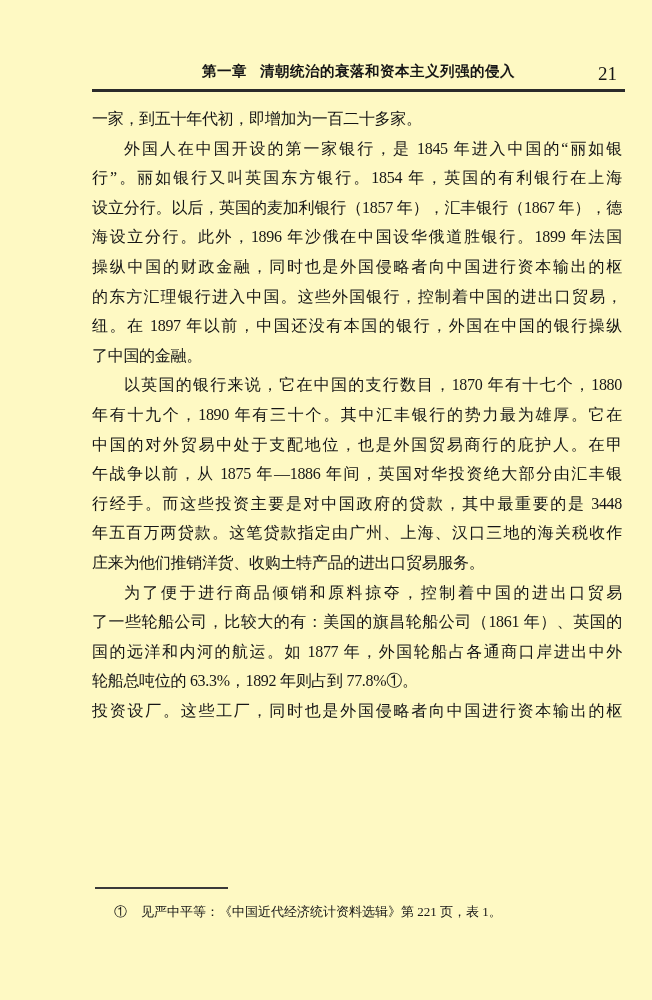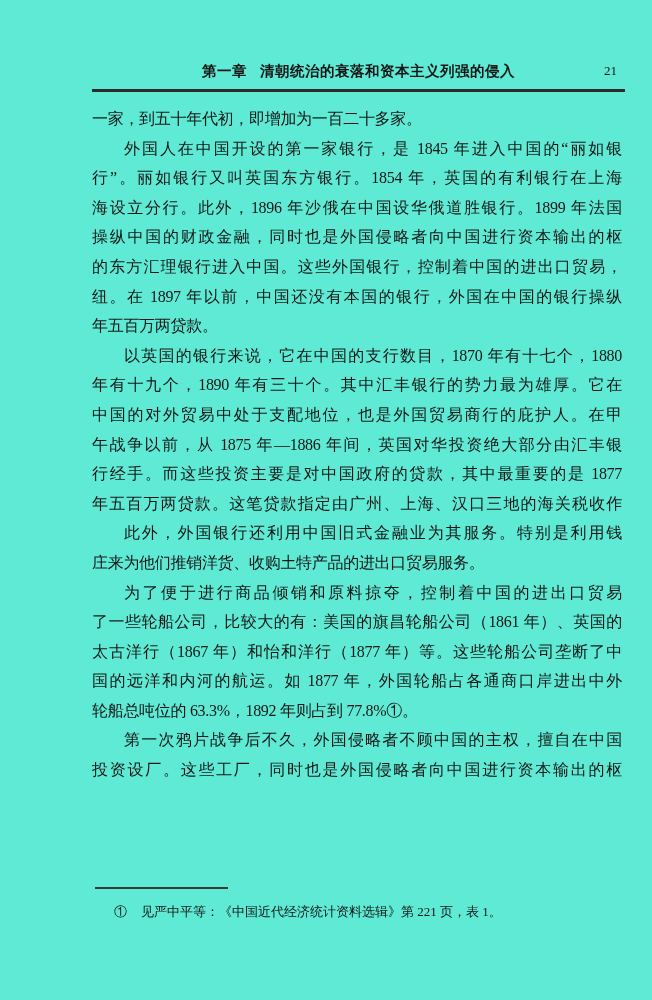--- a/index.html
+++ b/index.html
@@ -5,21 +5,21 @@
   html, body { margin: 0; padding: 0; }
   body {
     font-family: "Liberation Serif", "DejaVu Serif", serif;
     background: #e8e8e8;
   }
   .page {
     position: relative;
     width: 652px;
     height: 1000px;
     margin: 0 auto;
-    background: #5eead4;
+    background: #fef9c3;
     color: #161616;
     overflow: hidden;
   }
   
   .running-header {
     position: absolute;
     top: 62px;
     left: 92px;
     width: 533px;
     height: 20px;
@@ -28,21 +28,21 @@
     text-align: center;
     letter-spacing: 0.5px;
     white-space: nowrap;
   }
   .running-header .chapter { margin-right: 0.9em; }
   .page-num {
     position: absolute;
     right: 8px;
     top: 1px;
     font-weight: normal;
-    font-size: 13px;
+    font-size: 19px;
     letter-spacing: 0;
   }
   .header-rule {
     position: absolute;
     top: 89px;
     left: 92px;
     width: 533px;
     height: 3px;
     background: #2b2b2b;
   }
@@ -103,60 +103,58 @@
   <div class="header-rule"></div>
 
   <div class="body-text">
 
       <div class="line">一家，到五十年代初，即增加为一百二十多家。</div>
 
       <div class="line indent fill">外国人在中国开设的第一家银行，是 1845 年进入中国的“丽如银</div>
 
       <div class="line fill">行”。丽如银行又叫英国东方银行。1854 年，英国的有利银行在上海</div>
 
+      <div class="line fill">设立分行。以后，英国的麦加利银行（1857 年），汇丰银行（1867 年），德</div>
 
 
       <div class="line fill">海设立分行。此外，1896 年沙俄在中国设华俄道胜银行。1899 年法国</div>
 
       <div class="line fill">操纵中国的财政金融，同时也是外国侵略者向中国进行资本输出的枢</div>
 
       <div class="line fill">的东方汇理银行进入中国。这些外国银行，控制着中国的进出口贸易，</div>
 
       <div class="line fill">纽。在 1897 年以前，中国还没有本国的银行，外国在中国的银行操纵</div>
 
-      <div class="line">年五百万两贷款。</div>
+      <div class="line">了中国的金融。</div>
 
       <div class="line indent fill">以英国的银行来说，它在中国的支行数目，1870 年有十七个，1880</div>
 
       <div class="line fill">年有十九个，1890 年有三十个。其中汇丰银行的势力最为雄厚。它在</div>
 
       <div class="line fill">中国的对外贸易中处于支配地位，也是外国贸易商行的庇护人。在甲</div>
 
       <div class="line fill">午战争以前，从 1875 年—1886 年间，英国对华投资绝大部分由汇丰银</div>
 
-      <div class="line fill">行经手。而这些投资主要是对中国政府的贷款，其中最重要的是 1877</div>
+      <div class="line fill">行经手。而这些投资主要是对中国政府的贷款，其中最重要的是 3448</div>
 
       <div class="line fill">年五百万两贷款。这笔贷款指定由广州、上海、汉口三地的海关税收作</div>
 
 
-      <div class="line indent fill">此外，外国银行还利用中国旧式金融业为其服务。特别是利用钱</div>
 
       <div class="line">庄来为他们推销洋货、收购土特产品的进出口贸易服务。</div>
 
       <div class="line indent fill">为了便于进行商品倾销和原料掠夺，控制着中国的进出口贸易</div>
 
       <div class="line fill">了一些轮船公司，比较大的有：美国的旗昌轮船公司（1861 年）、英国的</div>
 
-      <div class="line fill">太古洋行（1867 年）和怡和洋行（1877 年）等。这些轮船公司垄断了中</div>
 
       <div class="line fill">国的远洋和内河的航运。如 1877 年，外国轮船占各通商口岸进出中外</div>
 
       <div class="line">轮船总吨位的 63.3%，1892 年则占到 77.8%①。</div>
 
-      <div class="line indent fill">第一次鸦片战争后不久，外国侵略者不顾中国的主权，擅自在中国</div>
 
       <div class="line fill">投资设厂。这些工厂，同时也是外国侵略者向中国进行资本输出的枢</div>
     </div>
 
   <div class="footnote-sep"></div>
 
   <div class="footnote">
     <span class="marker">①</span><span>见严中平等：《中国近代经济统计资料选辑》第 221 页，表 1。</span>
   </div>
 

